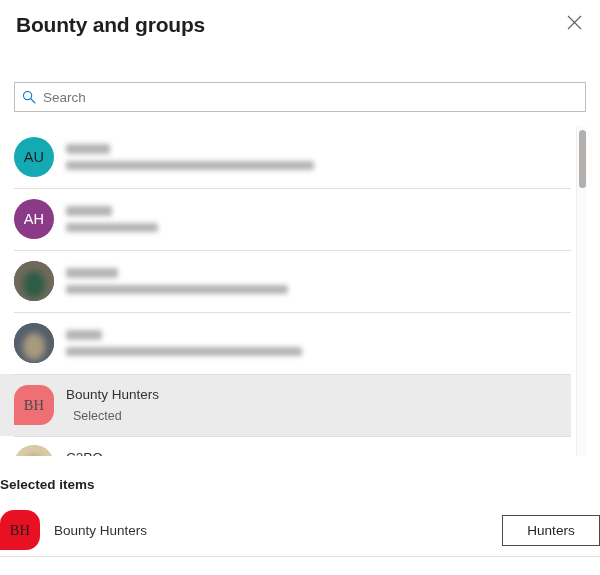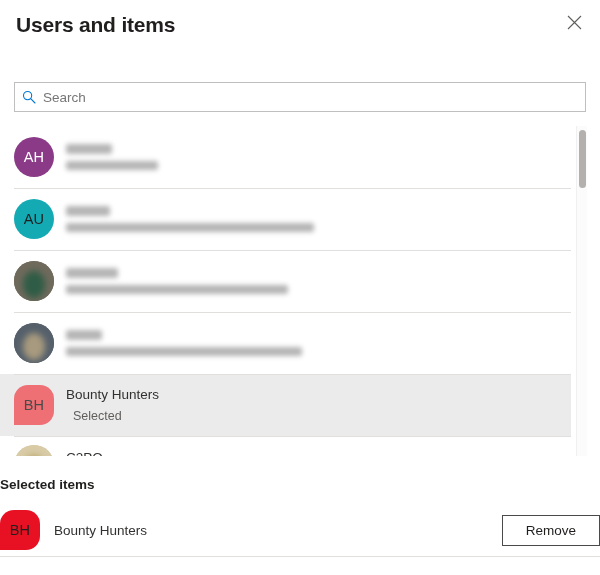--- a/index.html
+++ b/index.html
@@ -124,20 +124,21 @@
     justify-content: center;
     font-size: 14.5px;
     letter-spacing: 0.3px;
     overflow: hidden;
     position: relative;
   }
   .avatar.round { border-radius: 50%; }
   
   .avatar.group {
     border-radius: 14px 14px 14px 0;
+    font-family: Liberation Serif, serif;
   }
   .avatar.photo { border-radius: 50%; }
   .avatar .ph-sky   { position:absolute; inset:0; }
   .avatar .ph-blob  { position:absolute; border-radius:50%; }
 
   .person-text {
     display: flex;
     flex-direction: column;
     justify-content: center;
     gap: 7px;
@@ -216,21 +217,21 @@
     font-size: 13.5px;
     cursor: pointer;
     padding: 0 14px;
     line-height: 29px;
   }
 </style>
 </head>
 <body>
 
 <div class="header">
-  <h1 class="dialog-title">Users and items</h1>
+  <h1 class="dialog-title">Bounty and groups</h1>
   <button class="close-button" aria-label="Close">
     <span>
       <svg width="15" height="15" viewBox="0 0 15 15">
         <path d="M1 1 L14 14 M14 1 L1 14" stroke="#605e5c" stroke-width="1.1" fill="none"></path>
       </svg>
     </span>
   </button>
 </div>
 
 <div class="search-wrap">
@@ -239,31 +240,31 @@
       <circle cx="5.6" cy="5.6" r="4.1" stroke="#0078d4" stroke-width="1.1" fill="none"></circle>
       <path d="M8.7 8.7 L13 13" stroke="#0078d4" stroke-width="1.1" fill="none" stroke-linecap="round"></path>
     </svg>
   </span>
   <input class="search-input" type="text" placeholder="Search" style="">
 </div>
 
 <div class="list-region">
   <div class="people-list" id="people-list">
       <div class="person-row">
+        <div class="avatar round" style="background: rgb(20, 170, 180); color: rgb(31, 31, 31);">AU</div>
+        <div class="person-text">
+          <div class="redacted name" style="width: 44px;"></div>
+          <div class="redacted mail" style="width: 248px;"></div>
+        </div>
+      </div>
+      <div class="person-row">
         <div class="avatar round" style="background: rgb(138, 58, 135); color: rgb(255, 255, 255);">AH</div>
         <div class="person-text">
           <div class="redacted name" style="width: 46px;"></div>
           <div class="redacted mail" style="width: 92px;"></div>
-        </div>
-      </div>
-      <div class="person-row">
-        <div class="avatar round" style="background: rgb(20, 170, 180); color: rgb(31, 31, 31);">AU</div>
-        <div class="person-text">
-          <div class="redacted name" style="width: 44px;"></div>
-          <div class="redacted mail" style="width: 248px;"></div>
         </div>
       </div>
       <div class="person-row">
         <div class="avatar round photo" style="background: rgb(111, 106, 92);">
           <div class="ph-sky" style="background: rgb(111, 106, 92);"></div>
           <div class="ph-blob" style="background: rgb(47, 92, 70); left: 22%; top: 24%; width: 56%; height: 68%; filter: blur(3px);"></div>
         </div>
         <div class="person-text">
           <div class="redacted name" style="width: 52px;"></div>
           <div class="redacted mail" style="width: 222px;"></div>
@@ -300,16 +301,16 @@
     <div class="scrollbar-thumb"></div>
   </div>
 </div>
 
 <div class="selected-section">
   <div class="selected-heading">Selected items</div>
   <div id="selected-items-list">
       <div class="selected-row">
         <div class="avatar group" style="background: rgb(232, 17, 35); color: rgb(31, 31, 31);">BH</div>
         <div class="selected-name">Bounty Hunters</div>
-        <button class="remove-button">Remove</button>
+        <button class="remove-button">Hunters</button>
       </div>
     </div>
 </div>
 
 </body></html>

